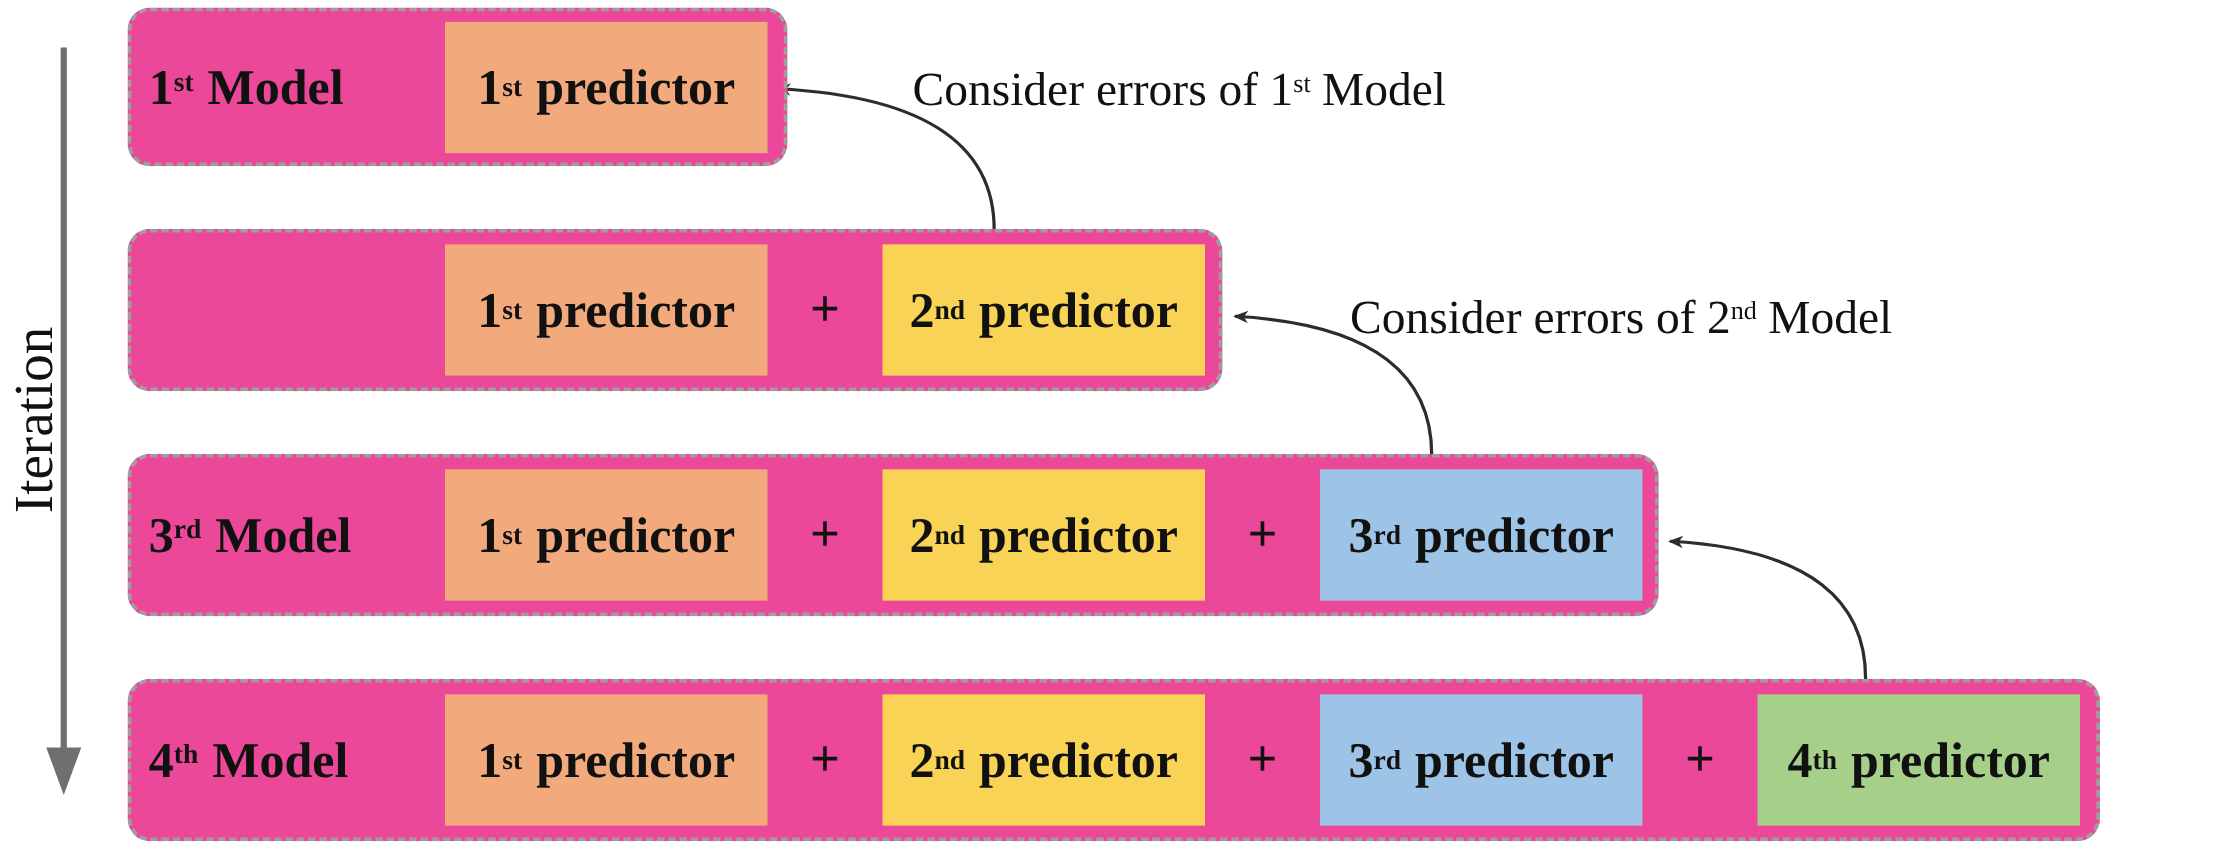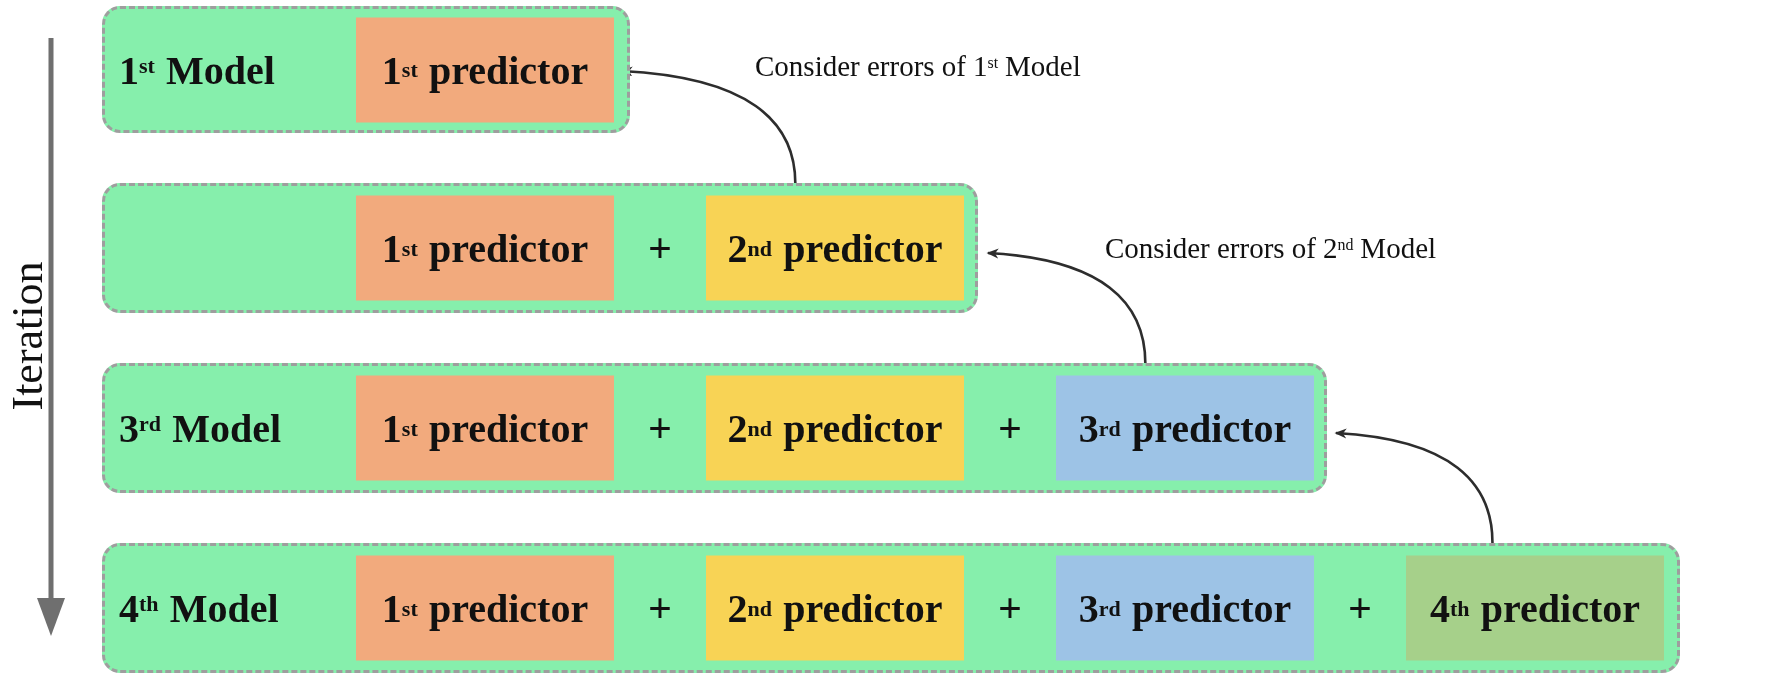--- a/index.html
+++ b/index.html
@@ -1,21 +1,21 @@
 <!DOCTYPE html>
 <html><head>
 <meta charset="utf-8">
 <style>
   html,body{margin:0;padding:0;background:#fff;}
   #canvas{
     position:relative;width:1770px;height:682px;background:#ffffff;
     font-family:"Liberation Serif","DejaVu Serif",serif;color:#111;overflow:hidden;
   }
   
-  .mrow{position:absolute;border:3px dashed #9e9e9e;border-radius:18px;background:#86efac;}
+  .mrow{position:absolute;border:3px dashed #9e9e9e;border-radius:18px;background:#ec4899;}
   .row1{left:102px;top:6px;width:522px;height:121px;}
   .row2{left:102px;top:183px;width:870px;height:124px;}
   .row3{left:102px;top:363px;width:1219px;height:124px;}
   .row4{left:102px;top:543px;width:1572px;height:124px;}
   .model-label{
     position:absolute;left:14px;top:50%;transform:translateY(-50%);
     font-size:40px;font-weight:bold;white-space:nowrap;
   }
   sup.ord{font-size:0.55em;vertical-align:0.5em;letter-spacing:0;}
   .word{margin-left:0.28em;}
@@ -28,21 +28,21 @@
   .c1{left:251px;background:#F2AA7D;}
   .c2{left:601px;background:#F8D355;}
   .c3{left:951px;background:#9DC3E6;}
   .c4{left:1301px;background:#A6D08A;}
   .plus{
     position:absolute;width:50px;top:50%;transform:translateY(-50%);
     text-align:center;font-size:42px;font-weight:bold;
   }
   .plus-a{left:530px;} .plus-b{left:880px;} .plus-c{left:1230px;}
   
-  .annot{position:absolute;font-size:29px;white-space:nowrap;margin-left:25px;}
+  .annot{position:absolute;font-size:38px;white-space:nowrap;}
   .annot .num{margin-left:0.24em;}
   .annot .tail{margin-left:0.24em;}
   .a1{left:730px;top:50px;}
   .a2{left:1080px;top:232px;text-align:right;}
   .a3{left:1430px;top:412px;}
   
   .axis-label{
     position:absolute;left:27px;top:336px;
     transform:translate(-50%,-50%) rotate(-90deg);
     font-size:44px;white-space:nowrap;

